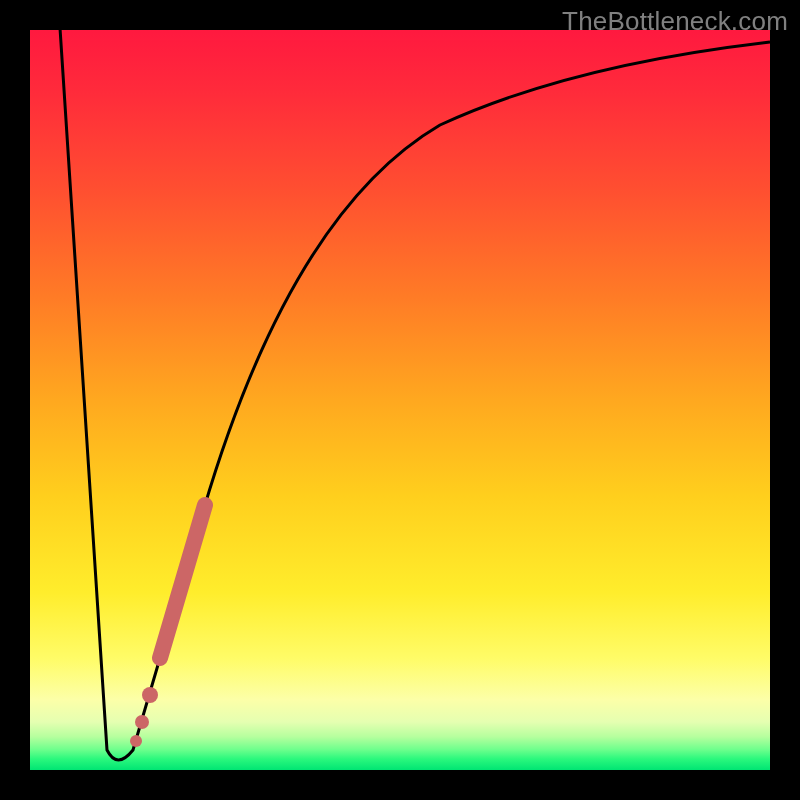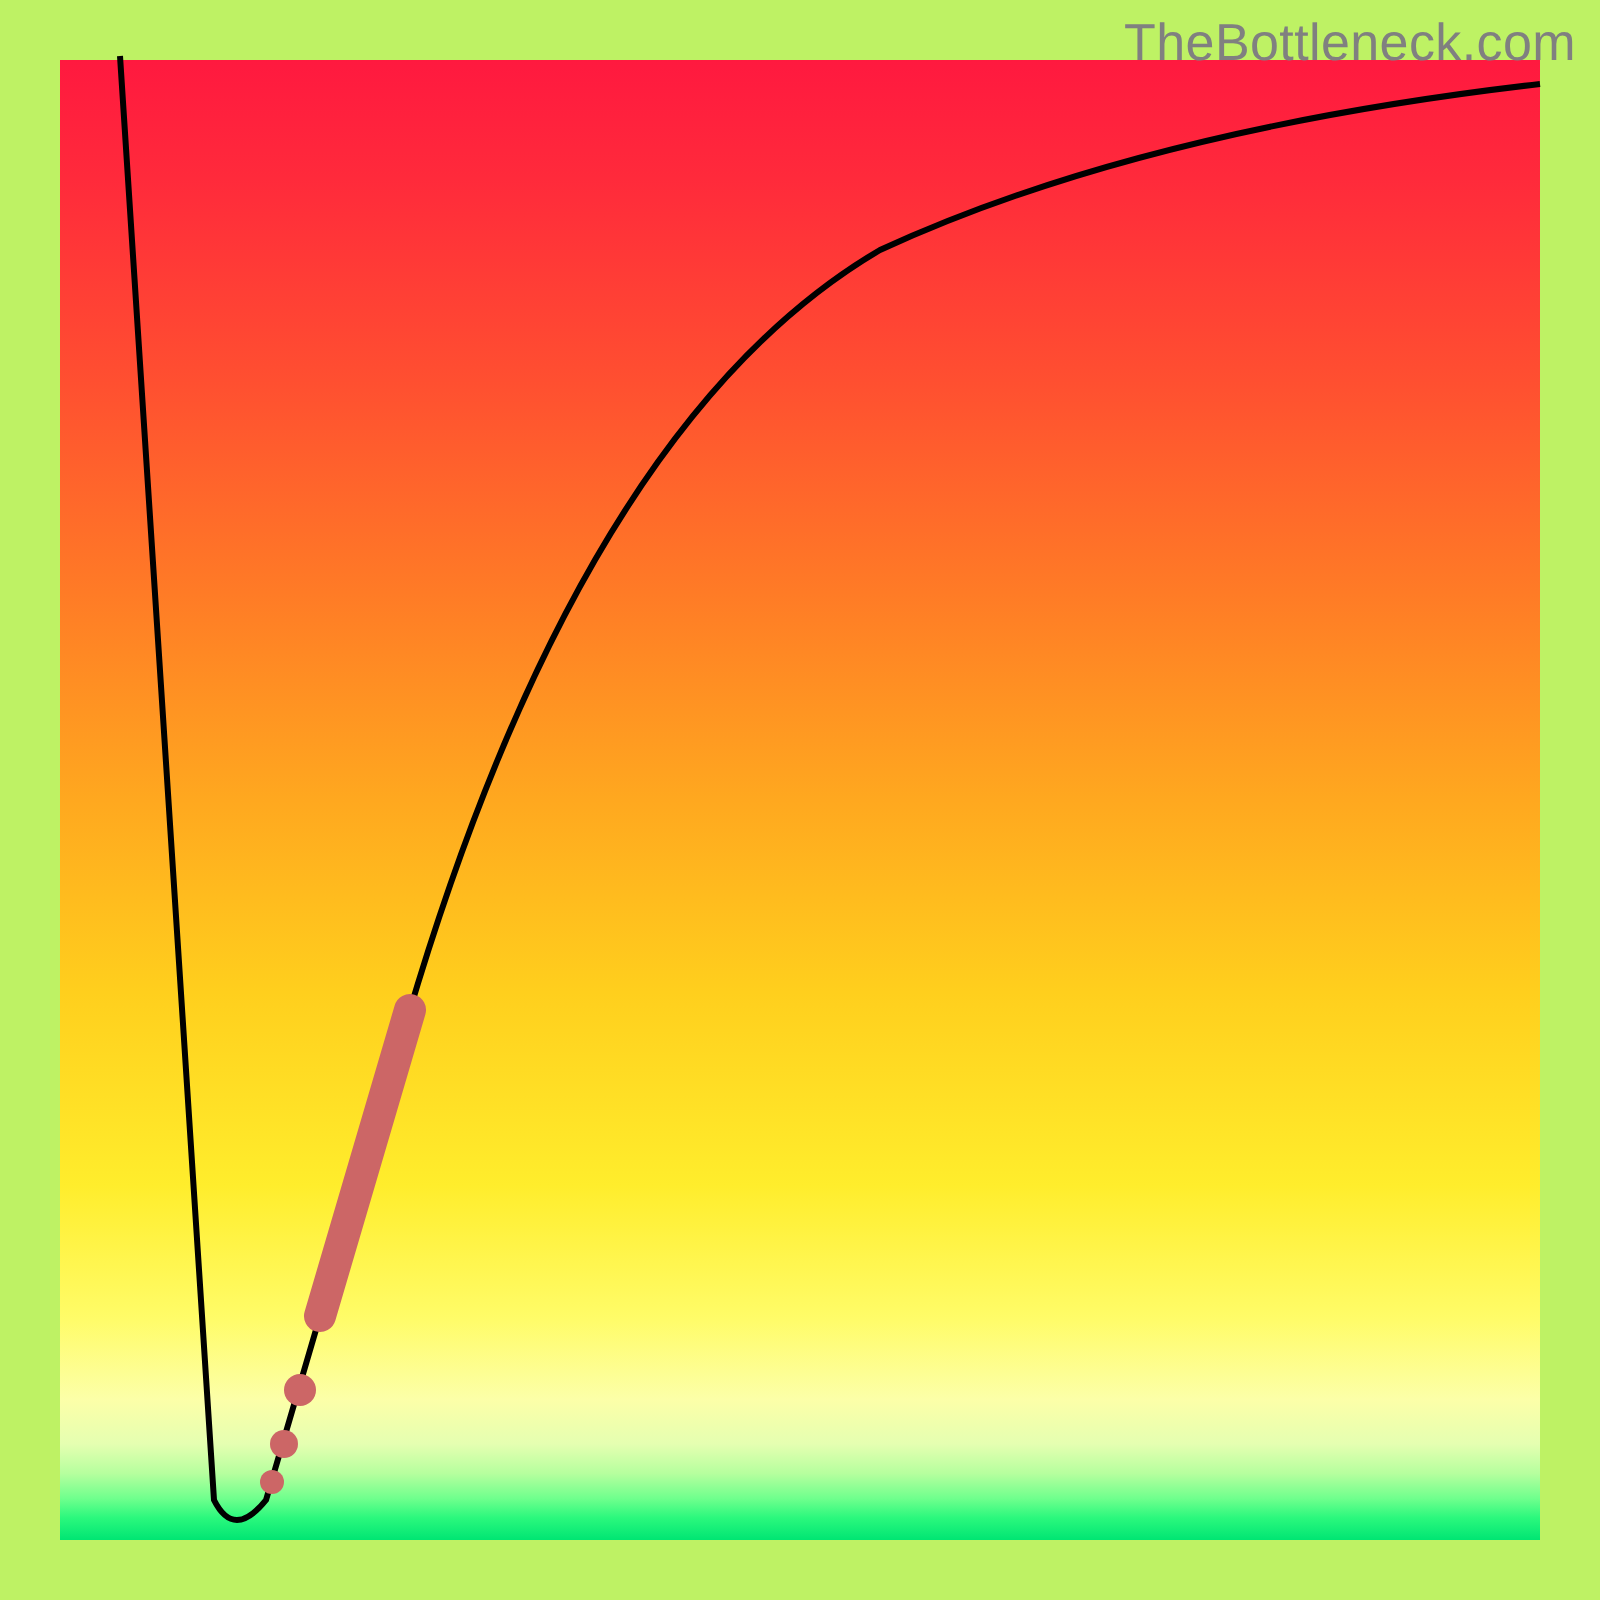--- a/index.html
+++ b/index.html
@@ -7,21 +7,21 @@
     padding: 0;
     width: 800px;
     height: 800px;
     overflow: hidden;
     font-family: Arial, Helvetica, sans-serif;
   }
   .frame {
     position: relative;
     width: 800px;
     height: 800px;
-    background: #bef264;
+    background: #000000;
   }
   .plot-area {
     position: absolute;
     left: 30px;
     top: 30px;
     width: 740px;
     height: 740px;
     background: linear-gradient(to bottom,
       #ff193f 0%,
       #ff2a3b 8%,

